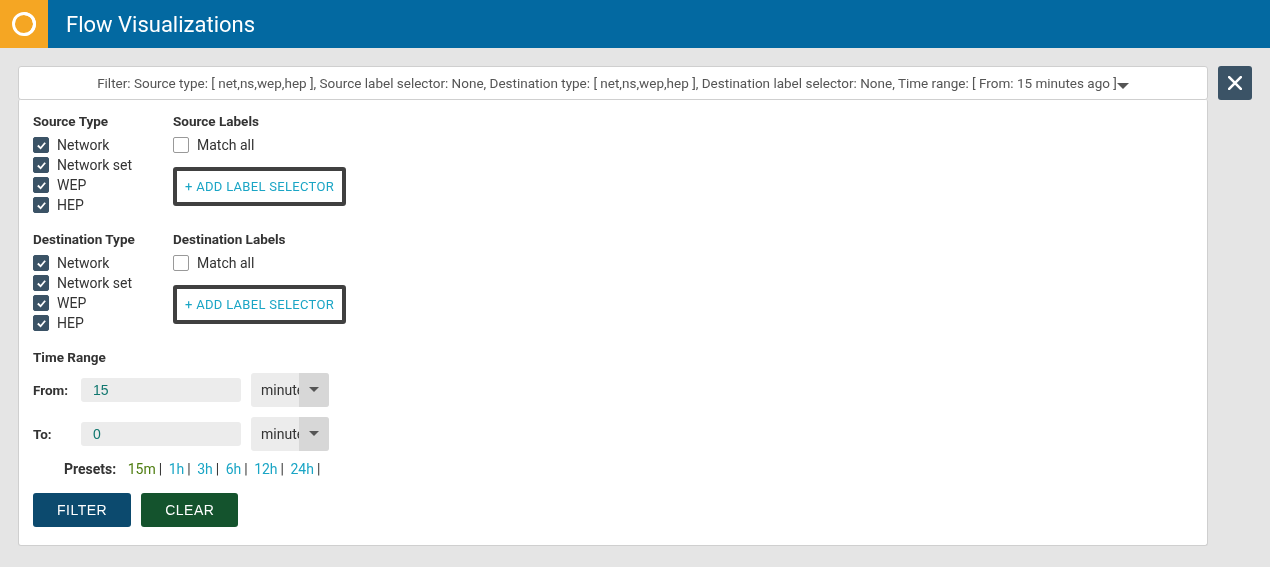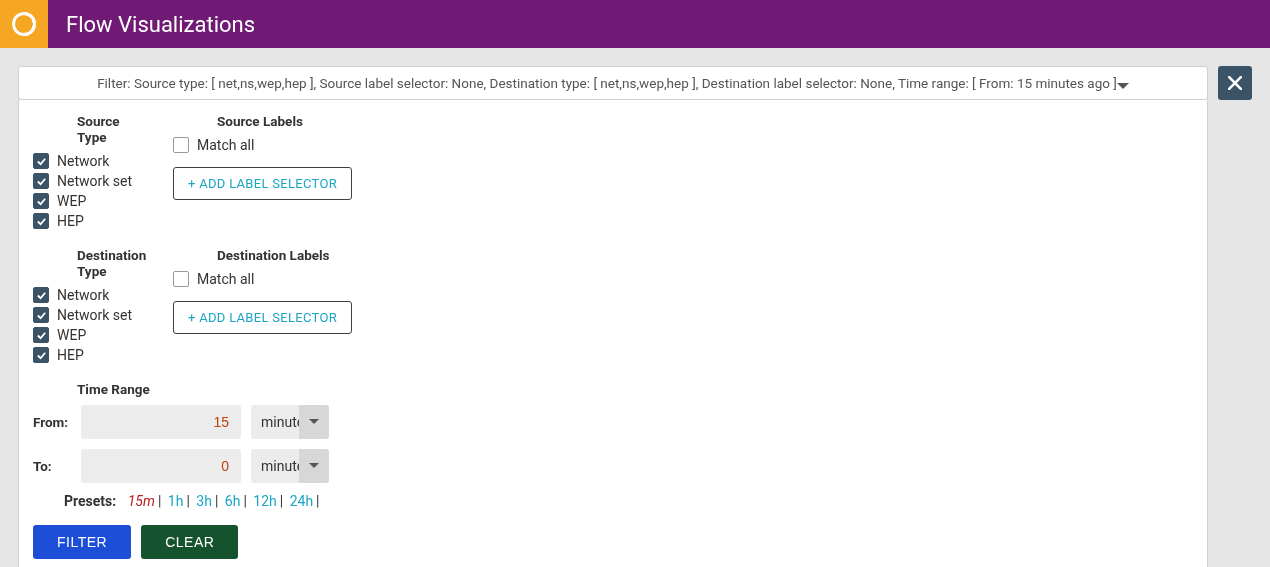--- a/index.html
+++ b/index.html
@@ -6,21 +6,21 @@
   body {
     margin: 0;
     font-family: -apple-system, BlinkMacSystemFont, "Segoe UI", Roboto, Helvetica, Arial, sans-serif;
     background: #e5e5e5;
     color: #333;
     font-size: 14px;
   }
   .header {
     display: flex;
     align-items: stretch;
-    background: #701a75;
+    background: #0369a1;
     height: 48px;
   }
   .header-icon {
     width: 48px;
     background: #f5a623;
     display: flex;
     align-items: center;
     justify-content: center;
   }
   .header-icon svg { width: 28px; height: 28px; }
@@ -81,21 +81,20 @@
     display: flex;
     gap: 30px;
     margin-bottom: 14px;
   }
   .col-type { width: 110px; }
   .col-labels { }
   .section-title {
     font-weight: 700;
     font-size: 13.5px;
     margin-bottom: 8px;
-    margin-left: 44px;
   }
   .chk {
     display: flex;
     align-items: center;
     gap: 8px;
     margin-bottom: 4px;
     font-size: 14px;
     color: #333;
   }
   .chk-box {
@@ -108,52 +107,51 @@
     justify-content: center;
     background: #fff;
   }
   .chk-box.checked {
     background: #3b5366;
     border-color: #3b5366;
   }
   .chk-box.checked svg { width: 11px; height: 11px; }
   .add-label-btn {
     margin-top: 10px;
-    border: 1px solid #404040;
+    border: 4px solid #404040;
     color: #1aa5c5;
     background: #fff;
     border-radius: 3px;
-    padding: 8px 14px;
+    padding: 8px 8px;
     font-size: 13px;
     letter-spacing: 0.3px;
     cursor: pointer;
     display: inline-block;
   }
   .time-row {
     display: flex;
     align-items: center;
     gap: 10px;
     margin-bottom: 10px;
   }
   .time-label {
     width: 38px;
     font-size: 13.5px;
     font-weight: 700;
     color: #333;
   }
   .num-input {
     width: 160px;
-    height: 34px;
+    height: 24px;
     background: #ececec;
     border: none;
     border-radius: 3px;
     padding: 0 12px;
     font-size: 14px;
-    color: #c2410c;
-    text-align: right;
+    color: #0f766e;
   }
   .unit-select {
     height: 34px;
     background: #ececec;
     border: none;
     border-radius: 3px;
     display: flex;
     align-items: center;
     padding-left: 10px;
     font-size: 14px;
@@ -174,39 +172,39 @@
     right: 0;
     top: 0;
   }
   .unit-select .drop-icon svg { width: 10px; height: 10px; }
   .presets {
     font-size: 14px;
     margin-top: 6px;
     margin-bottom: 16px;
   }
   .presets b { font-weight: 700; margin-right: 8px; margin-left: 31px; }
-  .presets span.active { color: #b91c1c; font-style: italic; }
+  .presets span.active { color: #4d7c0f; }
   .presets a {
     color: #1aa5c5;
     text-decoration: none;
     cursor: pointer;
   }
   .presets .sep { color: #333; padding: 0 3px; }
   .btn-row { display: flex; gap: 10px; }
   .btn {
     height: 34px;
     padding: 0 24px;
     border: none;
     border-radius: 3px;
     font-size: 14px;
     letter-spacing: 0.5px;
     color: #fff;
     cursor: pointer;
   }
-  .btn-primary { background: #1d4ed8; }
+  .btn-primary { background: #0c4a6e; }
   .btn-secondary { background: #14532d; }
 </style>
 </head>
 <body>
 
 <div class="header">
   <div class="header-icon">
     <svg viewBox="0 0 24 24" fill="none" stroke="#fff" stroke-width="2.5">
       <circle cx="12" cy="12" r="9"></circle>
       <path d="M12 3 a9 9 0 0 1 0 18" stroke="#fff" stroke-width="2.5" fill="none"></path>

